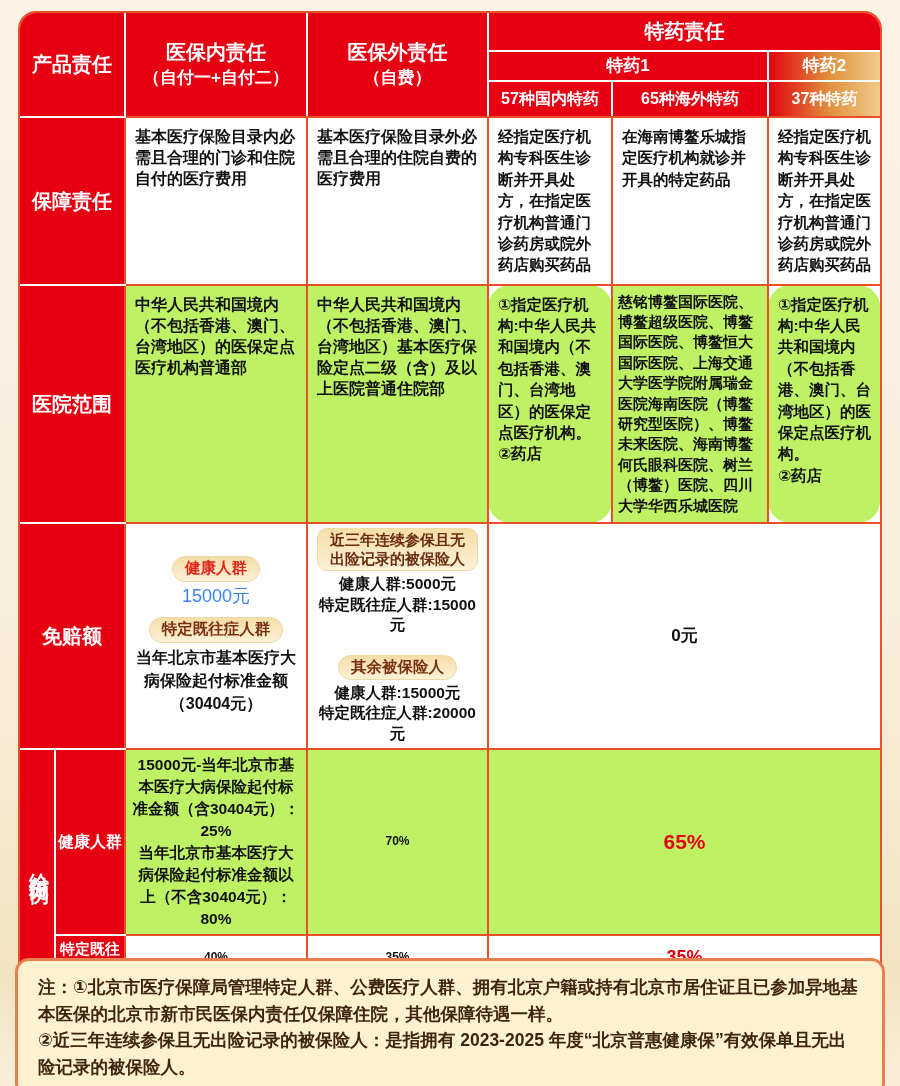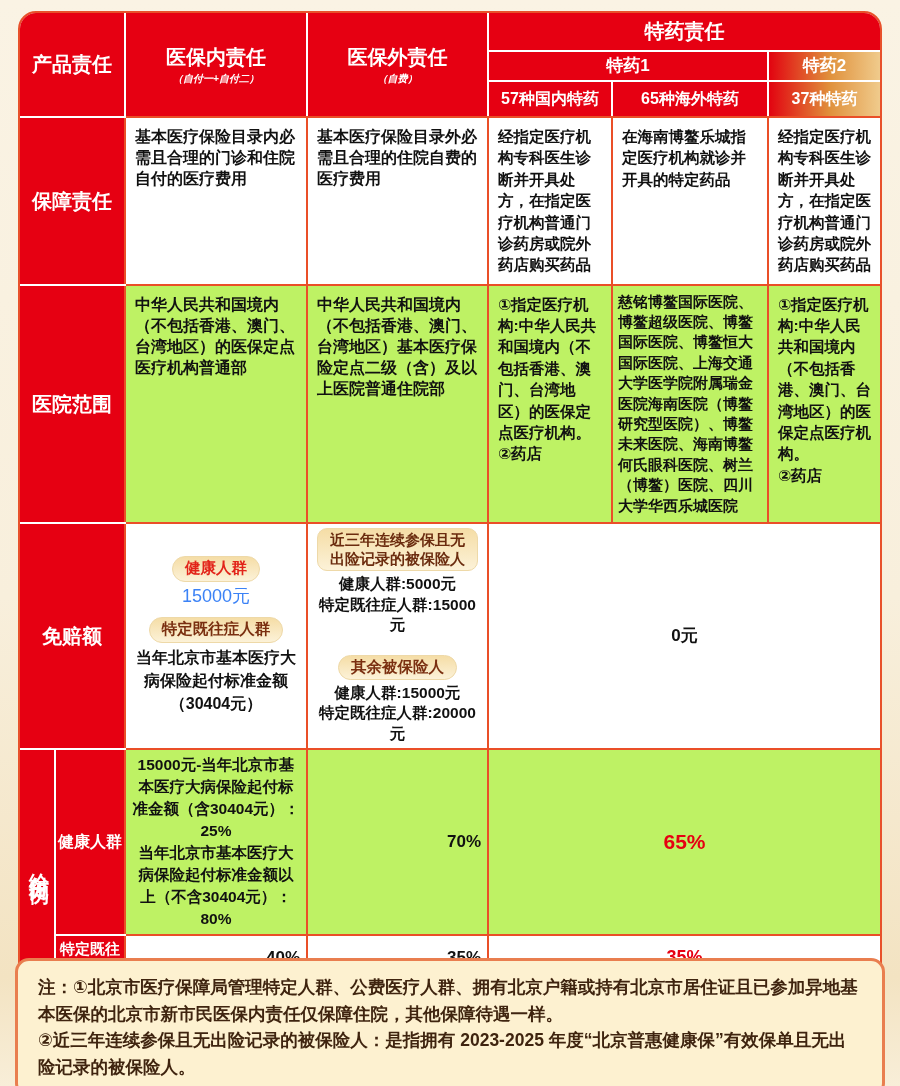--- a/index.html
+++ b/index.html
@@ -20,44 +20,44 @@
   td.red{background:#e60012;color:#fff;border-color:#ffffff;}
   td.gold{background:linear-gradient(90deg,#e20310 0%,#e0913c 55%,#f0cb8c 100%);color:#fff;border-color:#ffffff;}
   td.bo{border-bottom-color:#ea4f28;margin-top:32px;}
   td.ro{border-right-color:#ea4f28;}
   .bt0{border-top:none!important;}
   .bl0{border-left:none!important;}
   .br0{border-right:none!important;}
   .bb0{border-bottom:none!important;}
   td.pink{background:#bef264;}
   .h-title{font-size:20px;font-weight:bold;}
-  .h-sub{font-size:10px;font-weight:bold;margin-top:2px;font-style:italic;}
+  .h-sub{font-size:17px;font-weight:bold;margin-top:2px;}
   .rowhead{font-size:20px;}
   .subhead{font-size:16px;line-height:1.2;padding:2px 2px;}
   .vertical{writing-mode:vertical-lr;letter-spacing:4px;font-size:20px;margin:0 auto;}
   .tl{text-align:left;vertical-align:top;padding:8px 9px;}
   .pre{white-space:pre-line;}
-  .small-cell{font-size:15.5px;line-height:1.38;}
+  .small-cell{font-size:15.5px;line-height:1.38;border-radius:22px;}
   .hosp2{font-size:15px;line-height:1.36;padding:6px 5px;text-align:left;}
   .flexcol{display:flex;flex-direction:column;align-items:center;gap:3px;}
   .badge{
     display:inline-block;background:linear-gradient(180deg,#f5dda6,#fcf2d8);
     border:1px solid #eed9a8;border-radius:999px;padding:1px 12px 2px;
     font-size:15.5px;font-weight:bold;color:#7a2f10;
   }
   .badge.red-text{color:#e2241a;}
   .badge-block{
     display:block;background:linear-gradient(180deg,#f5dda6,#fcf2d8);
     border:1px solid #eed9a8;border-radius:10px;padding:2px 6px;
     font-size:15px;font-weight:bold;color:#6b2c0f;line-height:1.25;width:96%;box-sizing:border-box;
   }
   .amount-red{color:#3b82f6;font-size:18px;font-weight:normal;}
   .pct-red-big{color:#e60012;font-size:21px;font-weight:bold;margin-top:16px;}
   .pct-red{color:#e60012;font-size:18px;font-weight:bold;}
-  .pct{font-size:17px;font-weight:bold;text-align:right;}
+  .pct{font-size:12px;font-weight:bold;}
   .ded-lines{font-size:15.5px;line-height:1.3;}
   .sum-main{font-size:17px;}
   .sum-sub{font-size:13px;line-height:1.3;margin-top:1px;}
   .payout-in{font-size:15.5px;line-height:1.42;}
   .note-box{
     position:absolute;left:15px;top:958px;width:870px;box-sizing:border-box;
     background:#fdf1d0;border:3px solid #e97e4f;border-radius:14px;
     padding:13px 20px 14px;color:#3f240f;font-size:17.5px;font-weight:bold;line-height:1.52;
   }
   .note-line{margin:0;}

